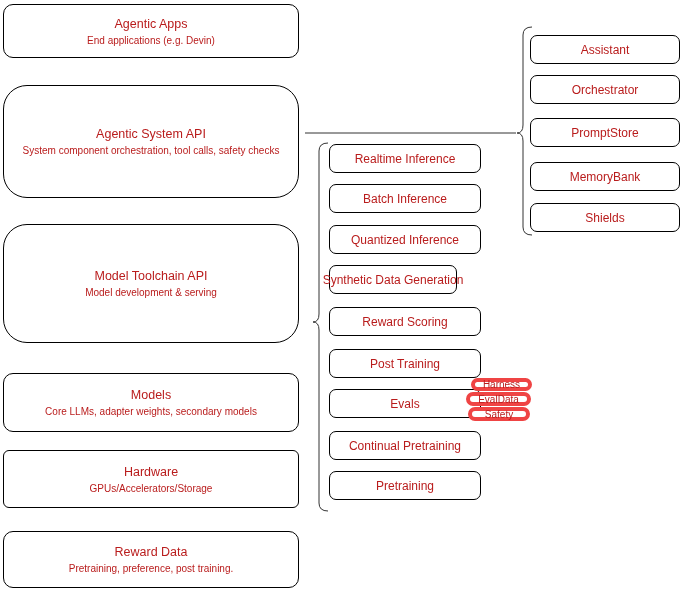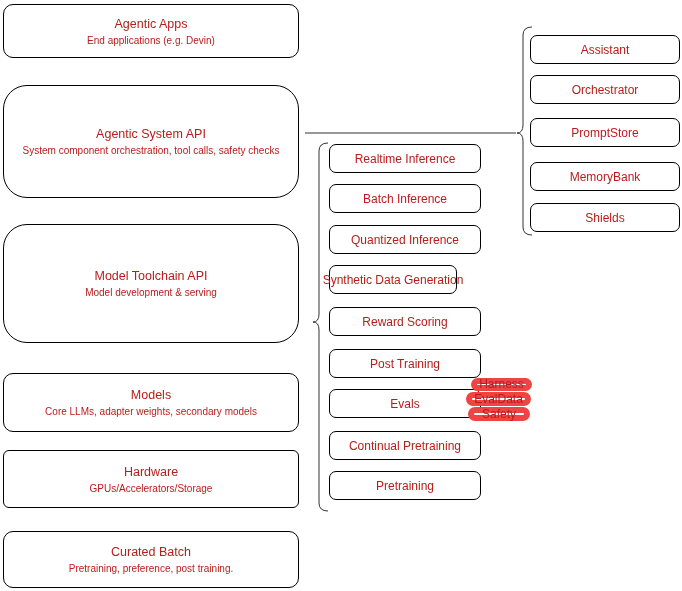--- a/index.html
+++ b/index.html
@@ -22,24 +22,24 @@
     justify-content:center;
     text-align:center;
   }
   .node-title{font-size:12.5px;line-height:16px;white-space:nowrap;}
   .node-sub{font-size:10px;line-height:12px;margin-top:3px;white-space:nowrap;}
   .leaf{font-size:12px;white-space:nowrap;}
   .pill{
     position:absolute;
     box-sizing:border-box;
     background:#ffffff;
-    border:6px solid #ef4444;
+    border:4px solid #ef4444;
     border-radius:999px;
     display:flex;align-items:center;justify-content:center;
-    font-size:12px;line-height:11px;white-space:nowrap;
+    font-size:10px;line-height:11px;white-space:nowrap;
   }
   #edges{position:absolute;left:0;top:0;width:682px;height:591px;pointer-events:none;}
   #edges path{fill:none;stroke:#333333;stroke-width:1;}
 </style>
 </head>
 <body>
 
 <div id="canvas">
 
   <svg id="edges" viewBox="0 0 682 591">
@@ -67,21 +67,21 @@
     <div class="node-title">Models</div>
     <div class="node-sub">Core LLMs, adapter weights, secondary models</div>
   </div>
 
   <div class="node" style="left:3px;top:450px;width:296px;height:58px;border-radius:6px;">
     <div class="node-title">Hardware</div>
     <div class="node-sub">GPUs/Accelerators/Storage</div>
   </div>
 
   <div class="node" style="left:3px;top:531px;width:296px;height:57px;border-radius:10px;">
-    <div class="node-title">Curated Batch</div>
+    <div class="node-title">Reward Data</div>
     <div class="node-sub">Pretraining, preference, post training.</div>
   </div>
 
   <div class="node leaf" style="left:329px;top:144px;width:152px;height:29px;border-radius:7px;">Realtime Inference</div>
   <div class="node leaf" style="left:329px;top:184px;width:152px;height:29px;border-radius:7px;">Batch Inference</div>
   <div class="node leaf" style="left:329px;top:225px;width:152px;height:29px;border-radius:7px;text-align:center;">Quantized Inference</div>
   <div class="node leaf" style="left:329px;top:265px;width:128px;height:29px;border-radius:7px;text-align:right;">Synthetic Data Generation</div>
   <div class="node leaf" style="left:329px;top:307px;width:152px;height:29px;border-radius:7px;">Reward Scoring</div>
   <div class="node leaf" style="left:329px;top:349px;width:152px;height:29px;border-radius:7px;">Post Training</div>
   <div class="node leaf" style="left:329px;top:389px;width:152px;height:29px;border-radius:7px;">Evals</div>

